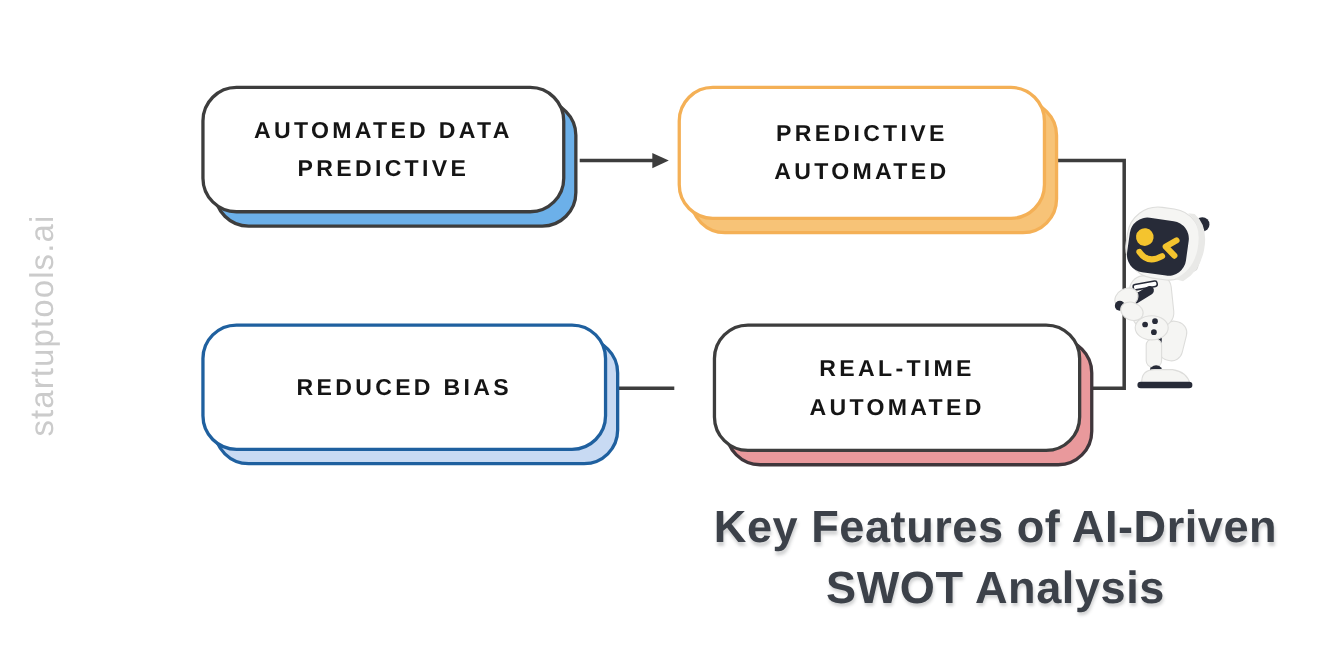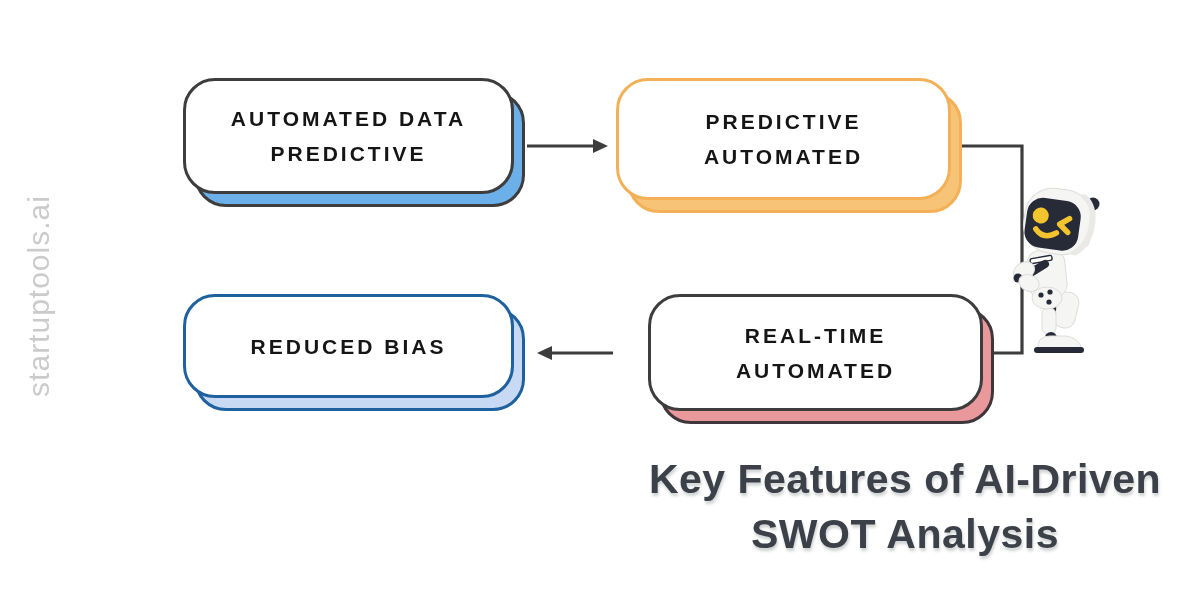--- a/index.html
+++ b/index.html
@@ -53,21 +53,21 @@
     font-weight: 700;
     letter-spacing: 3px;
     line-height: 35px;
     color: var(--box-text, #151515);
     text-align: center;
     white-space: nowrap;
   }
 
   #node-0 { left: 183px; top: 78px;  width: 331px; height: 116px; text-decoration: underline; }
   #node-1 { left: 616px; top: 78px;  width: 335px; height: 122px; }
-  #node-2 { left: 183px; top: 294px; width: 331px; height: 104px; }
+  #node-2 { left: 183px; top: 294px; width: 331px; height: 116px; padding-left: 38px; }
   #node-3 { left: 616px; top: 294px; width: 335px; height: 117px; margin-left: 32px; }
 
   
   .connectors {
     position: absolute; inset: 0;
     width: 1200px; height: 600px;
     z-index: 1;
   }
   .stroke-line { stroke: var(--line-dark, #3D3D3D); stroke-width: 3.2; fill: none; stroke-linejoin: miter; }
   .fill-line { fill: var(--line-dark, #3D3D3D); }

